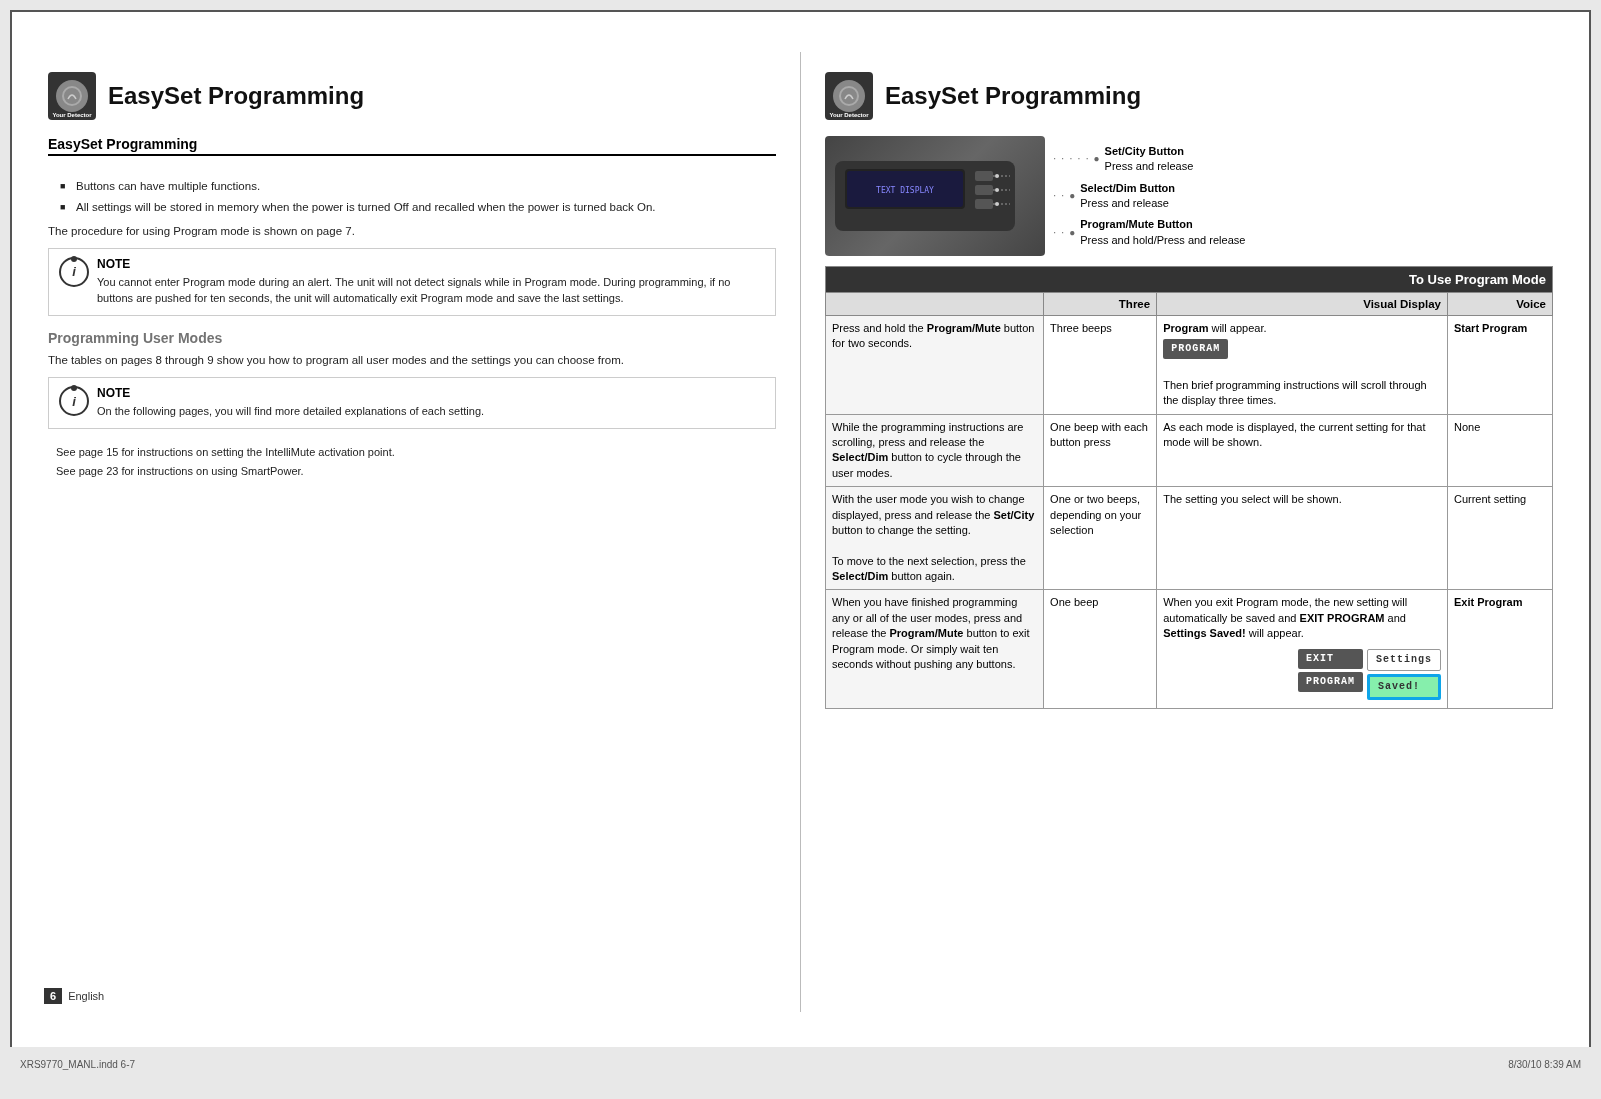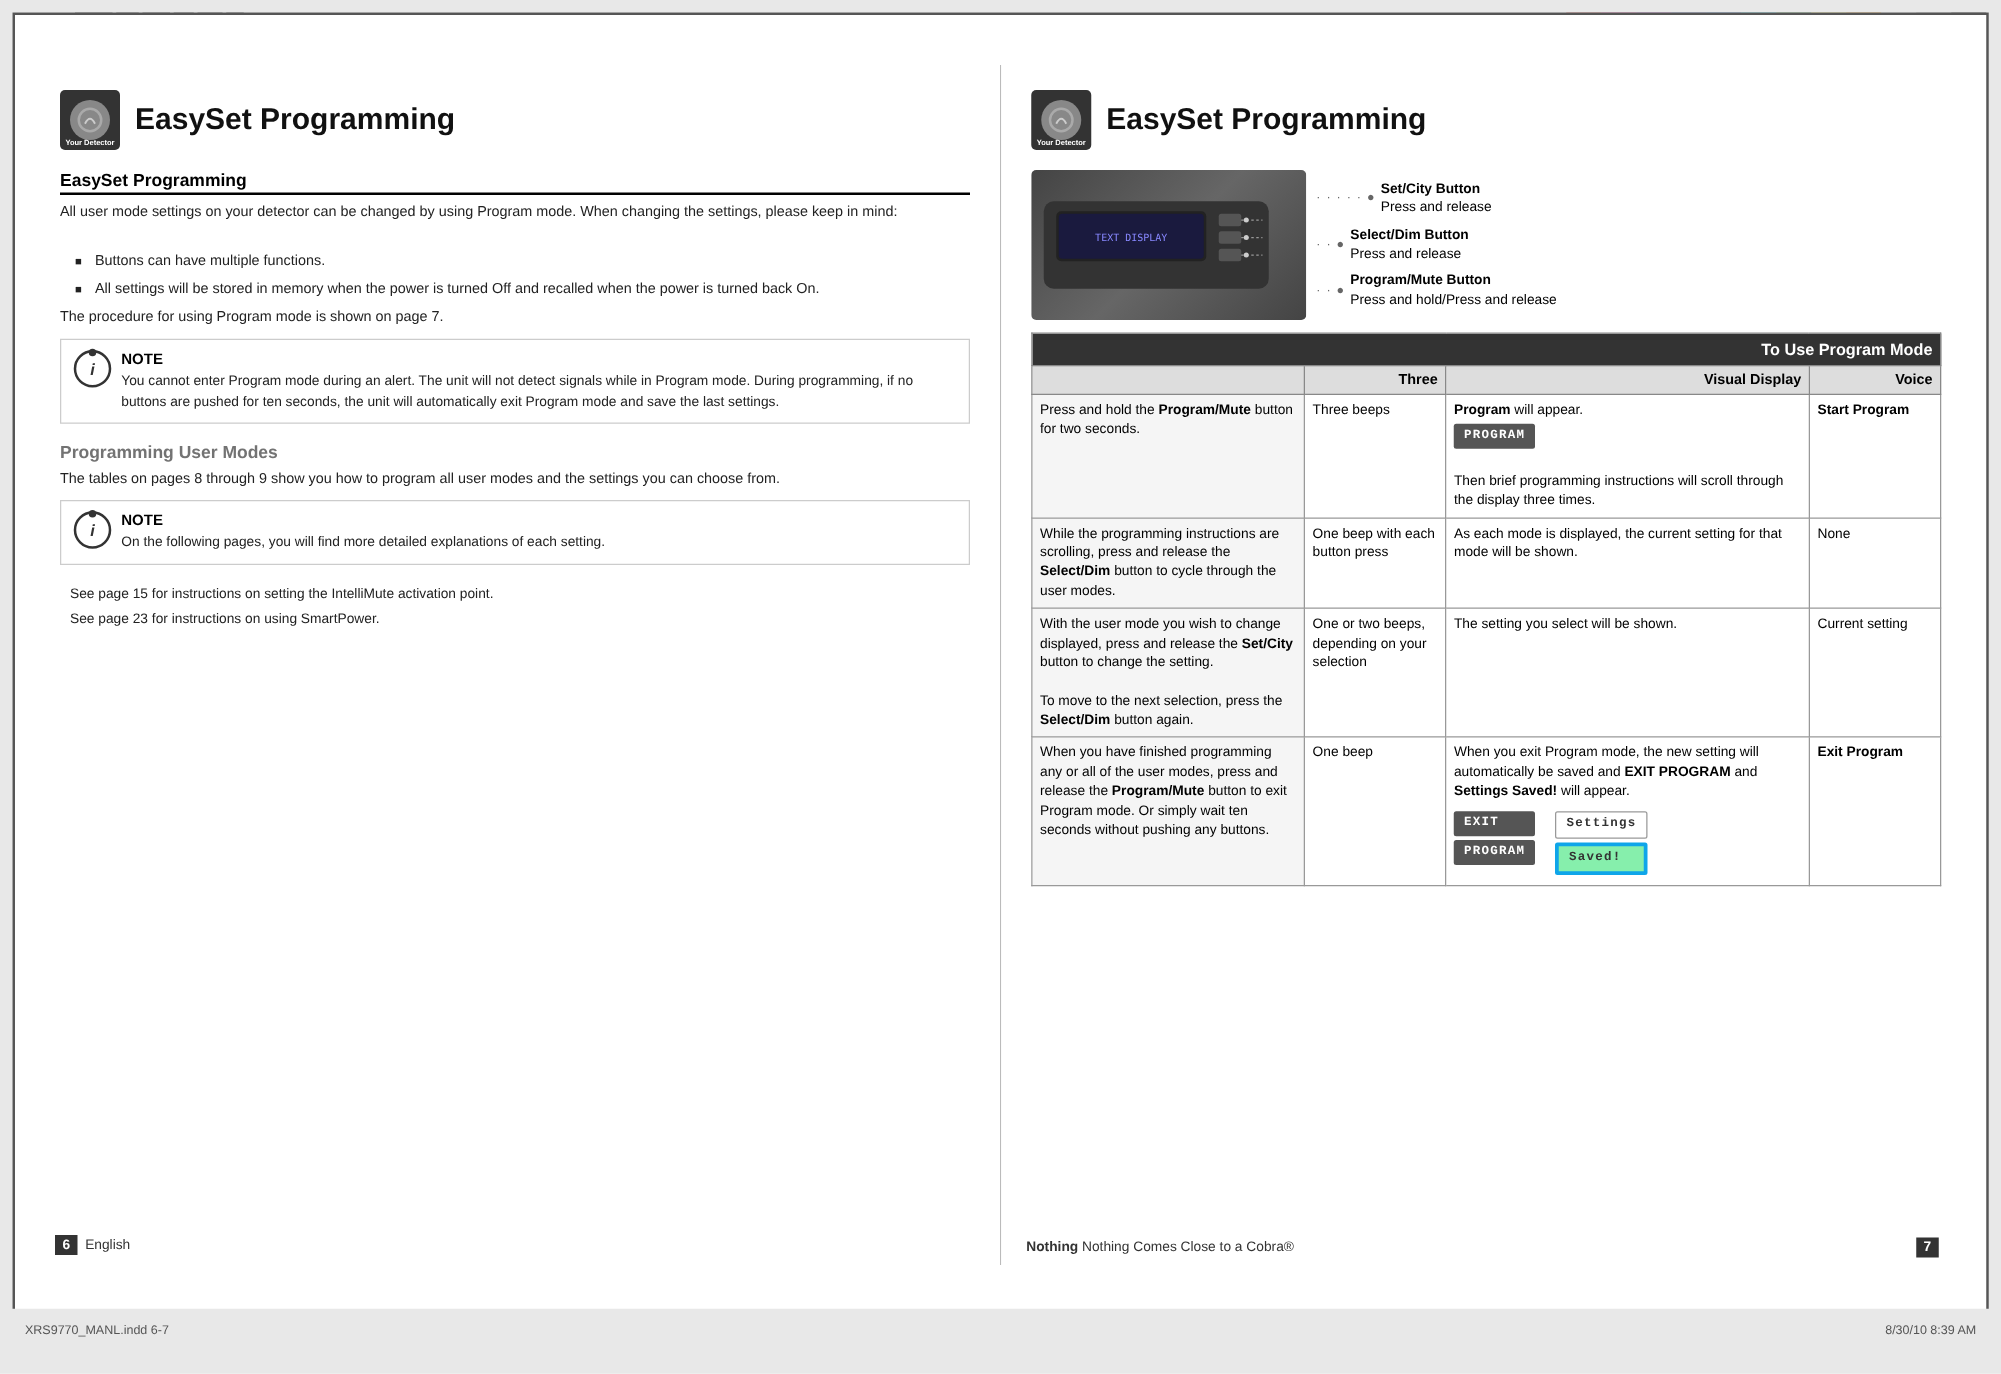--- a/index.html
+++ b/index.html
@@ -351,22 +351,23 @@
       font-weight: bold;
       padding: 3px 8px;
       border-radius: 2px;
       display: inline-block;
       margin: 3px 0;
       letter-spacing: 1px;
     }
 
     .lcd-small-container {
       display: flex;
-      gap: 16px;
+      gap: 4px;
       margin-top: 4px;
+      justify-content: flex-end;
     }
 
     .bottom-bar {
       position: absolute;
       bottom: 17px;
       left: 0;
       right: 0;
       background: #e8e8e8;
       height: 35px;
       display: flex;
@@ -455,21 +456,20 @@
               <path d="M7,14 Q11,6 15,14" fill="none" stroke="#ccc" stroke-width="1.5"></path>
             </svg>
           </div>
           <div class="detector-label">Your Detector</div>
         </div>
         <h1 class="page-title">EasySet Programming</h1>
       </div>
 
       <div class="section-title">EasySet Programming</div>
 
-      <p class="body-text">All user mode settings on your detector can be changed by using Program mode. When changing the settings, please keep in mind:</p>
 
       <ul class="bullet-list">
         <li>
           <span>Buttons can have multiple functions.</span>
         </li>
         <li>
           <span>All settings will be stored in memory when the power is turned Off and recalled when the power is turned back On.</span>
         </li>
       </ul>
 
@@ -636,26 +636,20 @@
                   <div class="lcd-display" style="display:block;margin-bottom:3px;background:#fff;color:#333;border:1px solid #999">Settings</div>
                   <div class="lcd-display" style="display:block;background:#86efac;color:#333;border:3px solid #0ea5e9">Saved!</div>
                 </div>
               </div>
             </td>
             <td><strong>Exit Program</strong></td>
           </tr>
         </tbody>
       </table>
 
-      <div class="page-footer">
-        <span class="page-footer-tagline">
-          <strong>Nothing</strong> <span>Nothing Comes Close to a Cobra®</span>
-        </span>
-        <span class="page-num-box" style="position:absolute;right:0">7</span>
-      </div>
 
     </div>
 
   </div>
 
 </div>
 
 <div class="bottom-bar">
   <span>XRS9770_MANL.indd  6-7</span>
   <span>8/30/10   8:39 AM</span>

